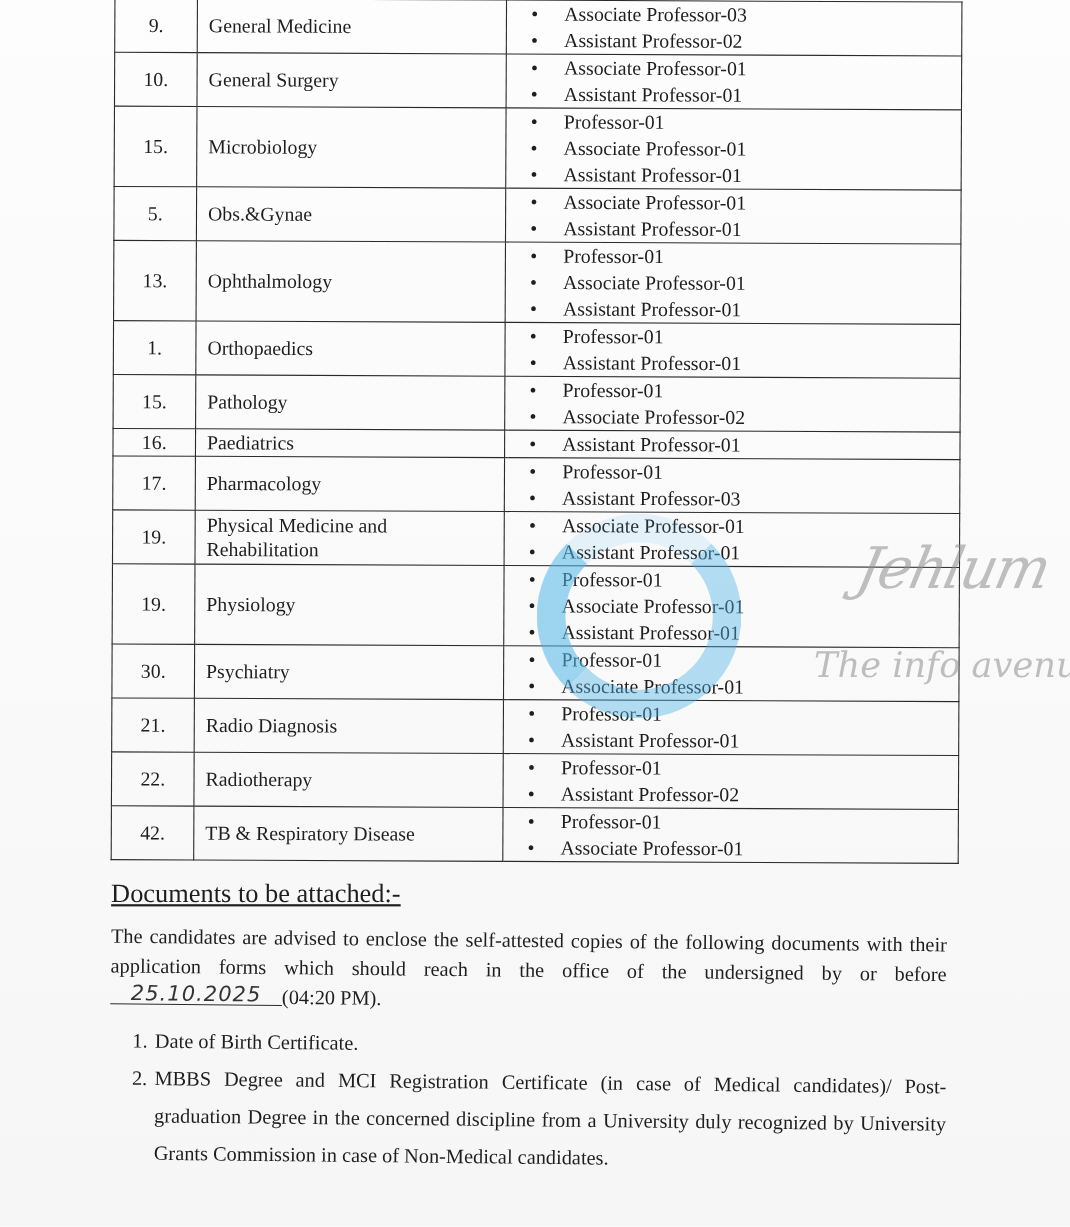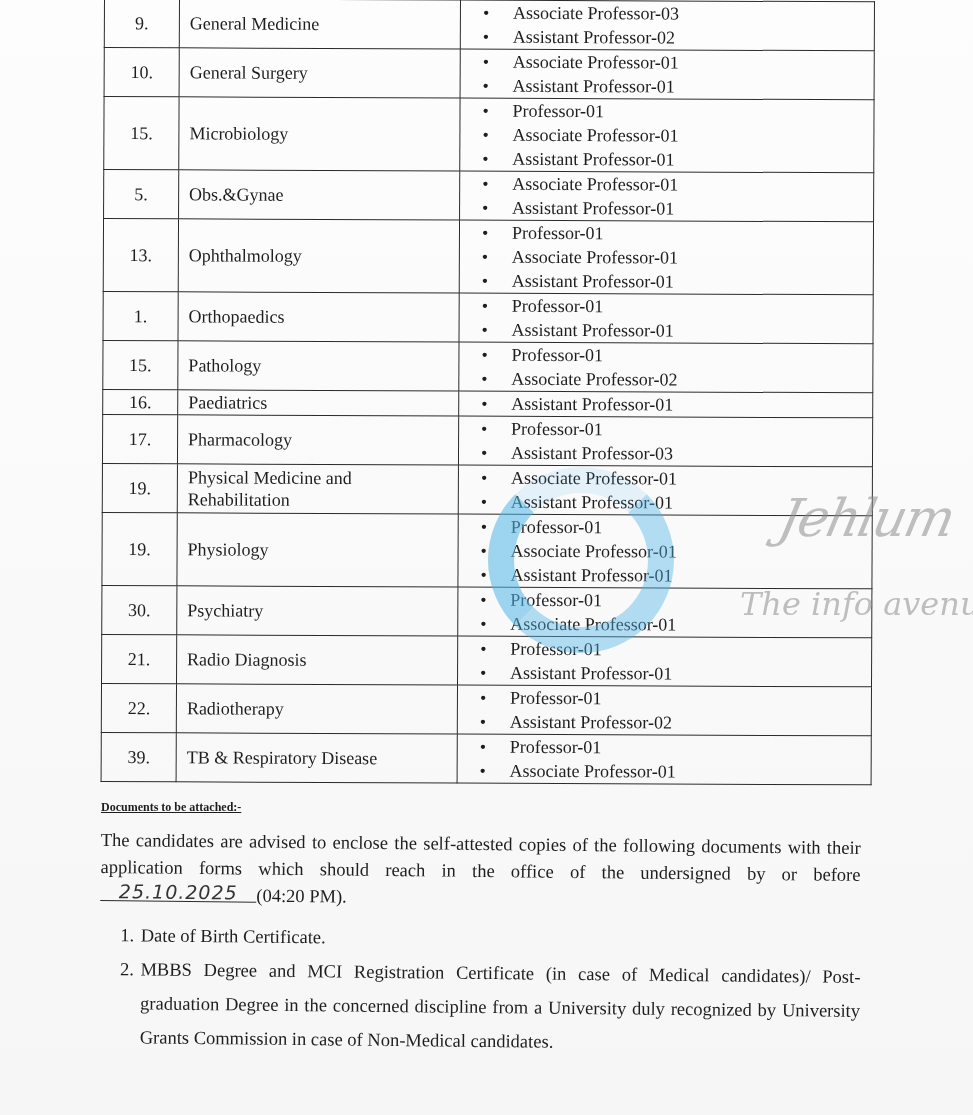--- a/index.html
+++ b/index.html
@@ -75,23 +75,23 @@
   }
   
   .docs {
     position: absolute;
     left: 101px;
     top: 800px;
     width: 760px;
     font-size: 18.5px;
   }
   .docs-heading {
-    font-weight: bold;
+    font-weight: normal;
     text-decoration: underline;
-    font-size: 12px;
+    font-size: 24px;
     margin: 0 0 12px 0;
   }
   .docs-para {
     text-align: justify;
     line-height: 27px;
     margin: 0;
     transform: rotate(0.6deg);
     transform-origin: left top;
   }
   .date-blank {
@@ -303,21 +303,21 @@
             <td class="sno">22.</td>
             <td class="dept">Radiotherapy</td>
             <td class="postcell">
               <ul class="post-list">
                 <li>Professor-01</li>
                 <li>Assistant Professor-02</li>
               </ul>
             </td>
           </tr>
           <tr>
-            <td class="sno">39.</td>
+            <td class="sno">42.</td>
             <td class="dept">TB &amp; Respiratory Disease</td>
             <td class="postcell">
               <ul class="post-list">
                 <li>Professor-01</li>
                 <li>Associate Professor-01</li>
               </ul>
             </td>
           </tr>
         </tbody>
     </table>

